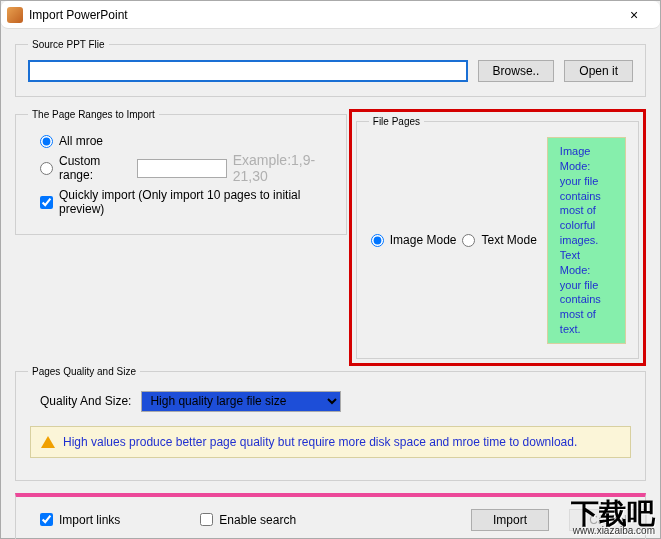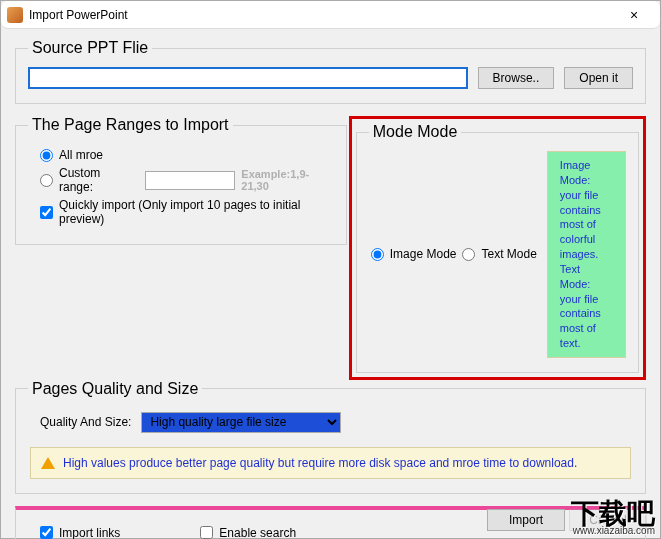--- a/index.html
+++ b/index.html
@@ -39,21 +39,21 @@
   width: 40px; height: 28px;
   display: flex; align-items: center; justify-content: center;
   font-size: 14px; cursor: default;
 }
 .content { padding: 10px 14px; }
 fieldset {
   border: 1px solid #d0d0d0;
   padding: 10px 12px 14px 12px;
   margin-bottom: 12px;
 }
-legend { font-size: 16px; color: #000; padding: 0 4px; }
+legend { font-size: 10px; color: #000; padding: 0 4px; }
 .row { display: flex; align-items: flex-end; gap: 10px; }
 .source-input {
   flex: 1;
   height: 22px;
   border: 2px solid #1a6fd4;
   background: #fff;
   padding: 0 4px;
 }
 .btn {
   height: 22px;
@@ -70,21 +70,21 @@
   padding: 0;
 }
 .filemode-wrap fieldset { border: 1px solid #d0d0d0; margin: 4px; }
 .radio-row, .check-row { display: flex; align-items: center; gap: 4px; margin: 4px 0 4px 12px; }
 .radio-row input, .check-row input { margin-right: 2px; }
 .custom-input {
   width: 90px; height: 19px;
   border: 1px solid #aaa;
   margin: 0 6px;
 }
-.hint { color: #b0b0b0; font-size: 11px; font-weight: bold; }
+.hint { color: #b0b0b0; font-size: 14px; }
 .filemode-inner { display: flex; gap: 8px; }
 .filemode-radios { display: flex; flex-direction: row; gap: 6px; padding: 4px 2px; }
 .filemode-desc {
   border: 1px solid #d8d0a0;
   background: #86efac;
   color: #2030d0;
   font-size: 11px;
   padding: 6px 12px;
   line-height: 1.35;
   flex: 1;
@@ -99,34 +99,34 @@
   width: 200px;
 }
 .warn-box {
   border: 1px solid #d8d0a0;
   background: #fbf5d8;
   color: #2030d0;
   padding: 8px 10px;
   display: flex;
   align-items: center;
   gap: 8px;
-  margin: 0 2px;
+  margin: 8px 2px;
 }
 .warn-icon {
   width: 0; height: 0;
   border-left: 7px solid transparent;
   border-right: 7px solid transparent;
   border-bottom: 12px solid #f0a000;
   position: relative;
 }
 .checks-row { display: flex; gap: 80px; padding: 6px 12px; }
 .footer {
   position: absolute;
   bottom: 8px; right: 14px;
-  display: flex; gap: 4px;
+  display: flex; gap: 20px;
 }
 .btn-wide { width: 78px; }
 .watermark {
   position: absolute;
   bottom: 4px; right: 6px;
   font-size: 28px;
   font-weight: bold;
   color: #000;
   text-shadow: 1px 1px 0 #fff;
   pointer-events: none;
@@ -170,21 +170,21 @@
           <span class="hint">Example:1,9-21,30</span>
         </div>
         <div class="check-row" style="margin-top:4px">
           <input type="checkbox" checked="" style="">
           <label>Quickly import (Only import 10 pages to  initial  preview)</label>
         </div>
       </fieldset>
 
       <div class="filemode-wrap" style="flex:1">
         <fieldset>
-          <legend>Mode Mode</legend>
+          <legend>File Pages</legend>
           <div class="filemode-inner">
             <div class="filemode-radios">
               <div class="radio-row" style="margin-left:0">
                 <input type="radio" name="fm" checked="" style="">
                 <label>Image Mode</label>
               </div>
               <div class="radio-row" style="margin-left:0">
                 <input type="radio" name="fm" style="">
                 <label>Text Mode</label>
               </div>

